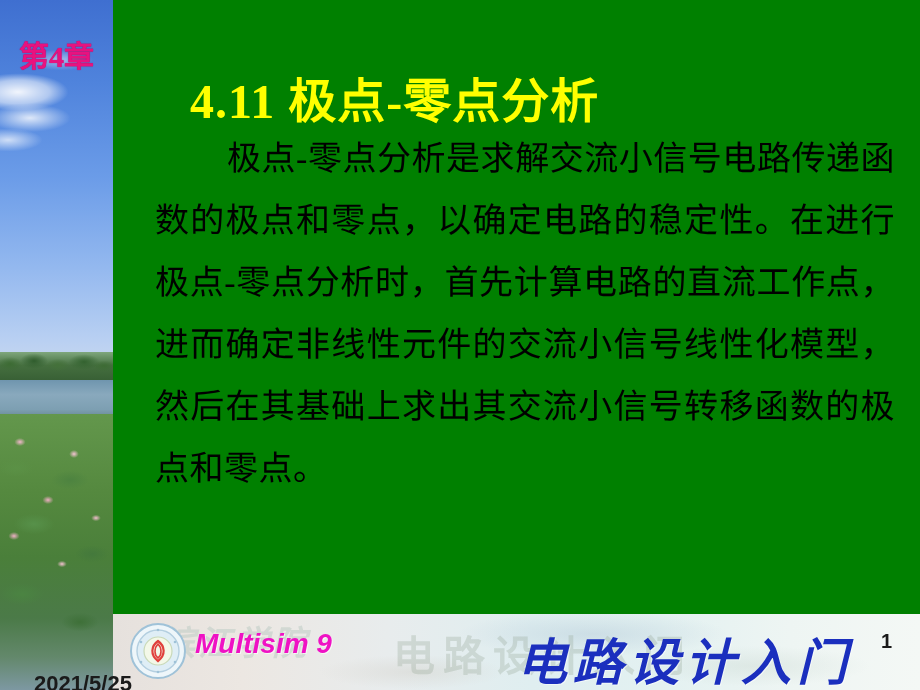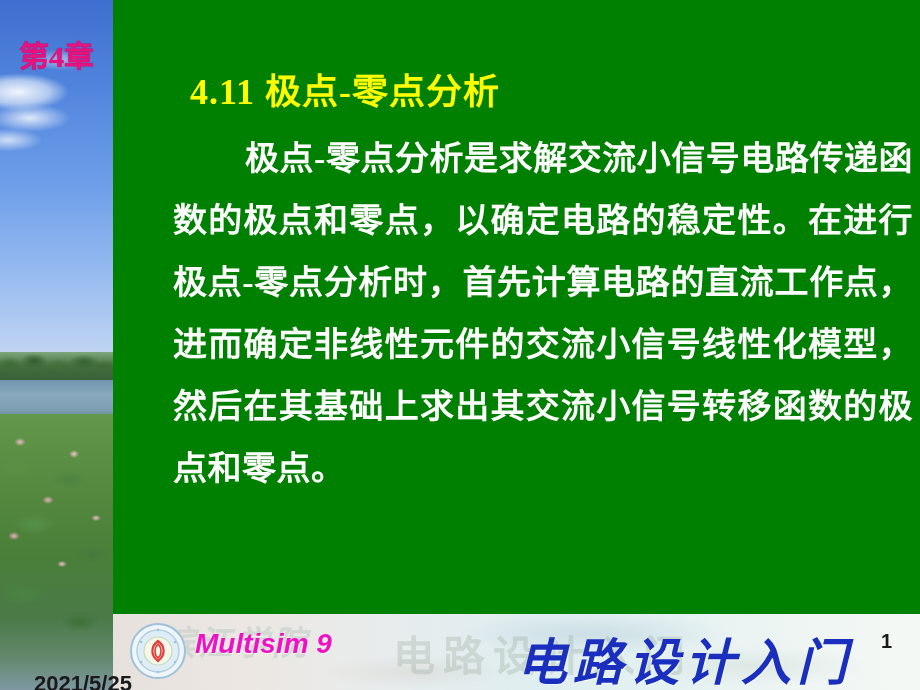--- a/index.html
+++ b/index.html
@@ -121,36 +121,36 @@
     height: 614px;
     background: #008000;
     overflow: hidden;
   }
 
   #slide-title {
     position: absolute;
     left: 77px;
     top: 62px;
     font-family: "Liberation Serif", "DejaVu Serif", serif;
-    font-size: 36px;
+    font-size: 48px;
     font-weight: 700;
     color: #ffff00;
     letter-spacing: 1px;
     white-space: nowrap;
   }
 
   #body-text {
     position: absolute;
-    left: 60px;
+    left: 42px;
     top: 128px;
     width: 740px;
     font-family: "Liberation Serif", "DejaVu Serif", serif;
     font-size: 34px;
-    font-weight: 700;
-    color: #ffffff;
+    font-weight: 400;
+    color: #000000;
     line-height: 62px;
     text-indent: 72px;
     text-align: justify;
     text-justify: inter-ideograph;
     letter-spacing: 0.5px;
   }
 
   
   #footer {
     position: absolute;

